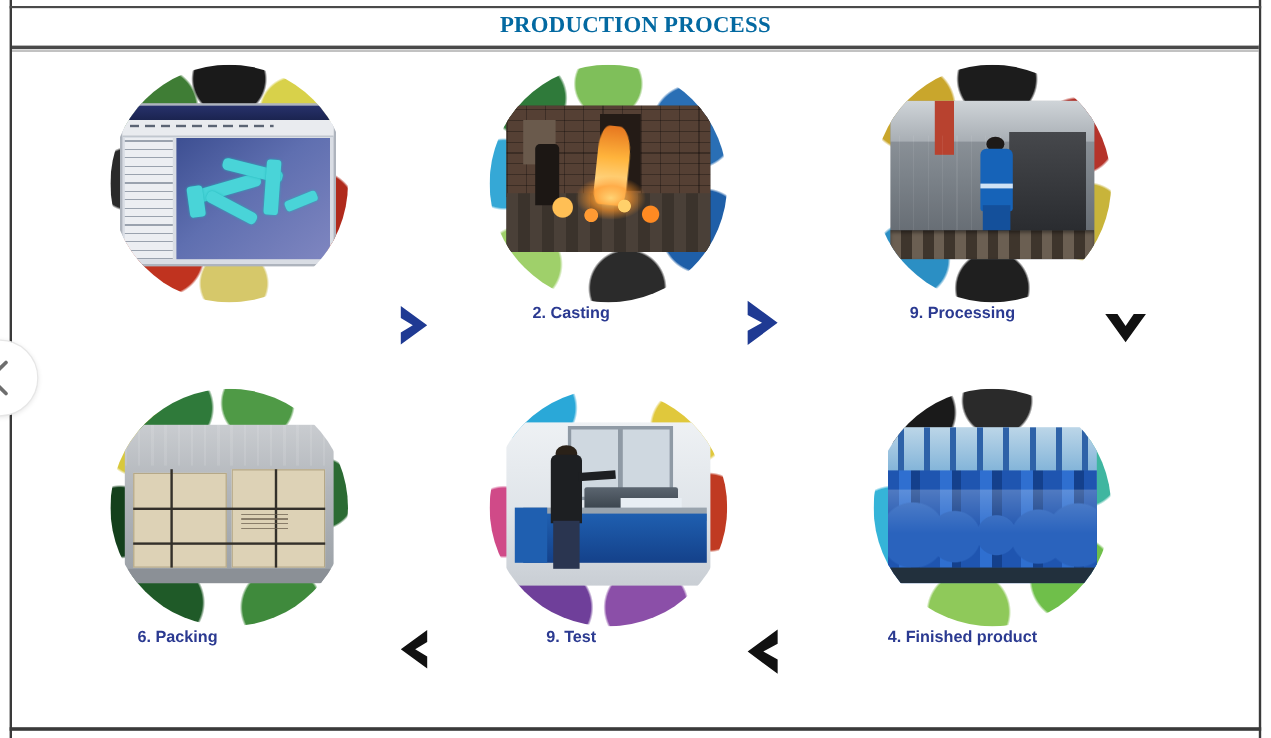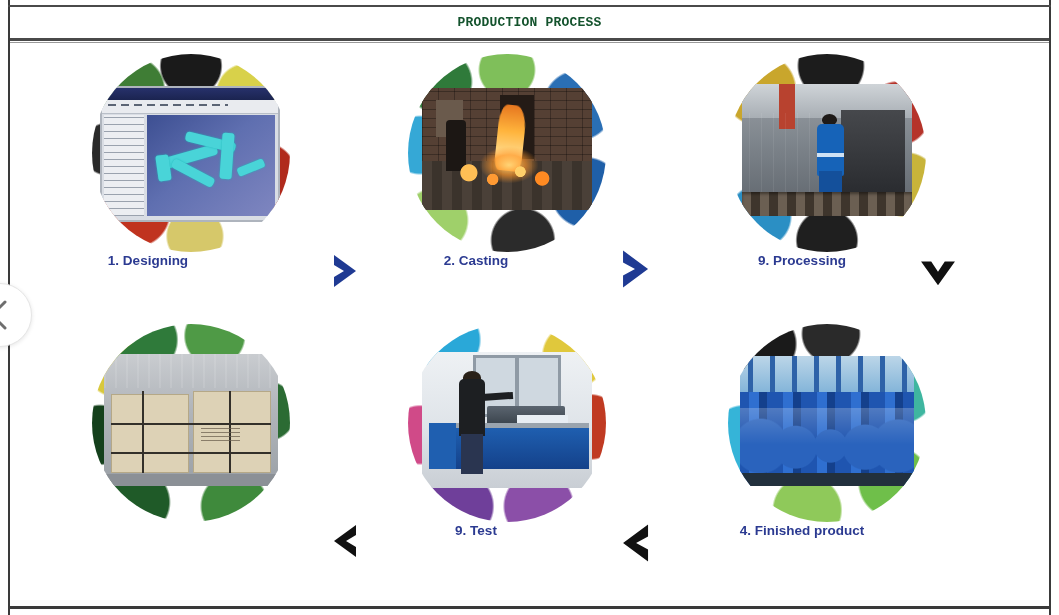--- a/index.html
+++ b/index.html
@@ -51,25 +51,25 @@
     left: 10px;
     right: 10px;
     top: 7px;
     height: 30px;
     background: #ffffff;
     display: flex;
     align-items: center;
     justify-content: center;
   }
   .header-title {
-    font-size: 13px;
+    font-size: 19px;
     font-weight: bold;
     letter-spacing: 0.2px;
-    color: #14532d;
-    font-family: Liberation Mono, monospace;
+    color: #0369a1;
+    font-family: Liberation Serif, serif;
     white-space: nowrap;
   }
   .header-rule {
     position: absolute;
     left: 10px;
     right: 10px;
     top: 38px;
     height: 3px;
     background: #4a4a4a;
   }
@@ -418,21 +418,20 @@
                       <b class="c3"></b>
                     <b class="c4"></b>
                       <b class="c5"></b>
                       <b class="c6"></b>
                   </div>
                 </div>
               </div>
             </div>
           </div>
         </div>
-        <div class="step-label">1. Designing</div>
         <div class="arrow arrow-right-1">
           <svg width="46" height="46" viewBox="0 0 46 46" aria-hidden="true">
             <polygon points="12,7 34,23 12,39 12,29 22,23 12,17" fill="#1f3a93"></polygon>
           </svg>
         </div>
       </div>
 
       <div class="step step-c1">
         <div class="circle-wrap">
           <div class="circle">
@@ -501,20 +500,21 @@
                 <div class="strapH s1"></div>
                 <div class="strapH s2"></div>
                 <div class="strapV s3"></div>
                 <div class="strapV s4"></div>
                 <div class="stamp"></div>
                 <div class="ground2"></div>
               </div>
             </div>
           </div>
         </div>
+        <div class="step-label">6. Packing</div>
         <div class="arrow arrow-left-1">
           <svg width="46" height="46" viewBox="0 0 46 46" aria-hidden="true">
             <polygon points="34,7 12,23 34,39 34,29 24,23 34,17" fill="#111111"></polygon>
           </svg>
         </div>
       </div>
 
       <div class="step step-c1">
         <div class="circle-wrap">
           <div class="circle">

